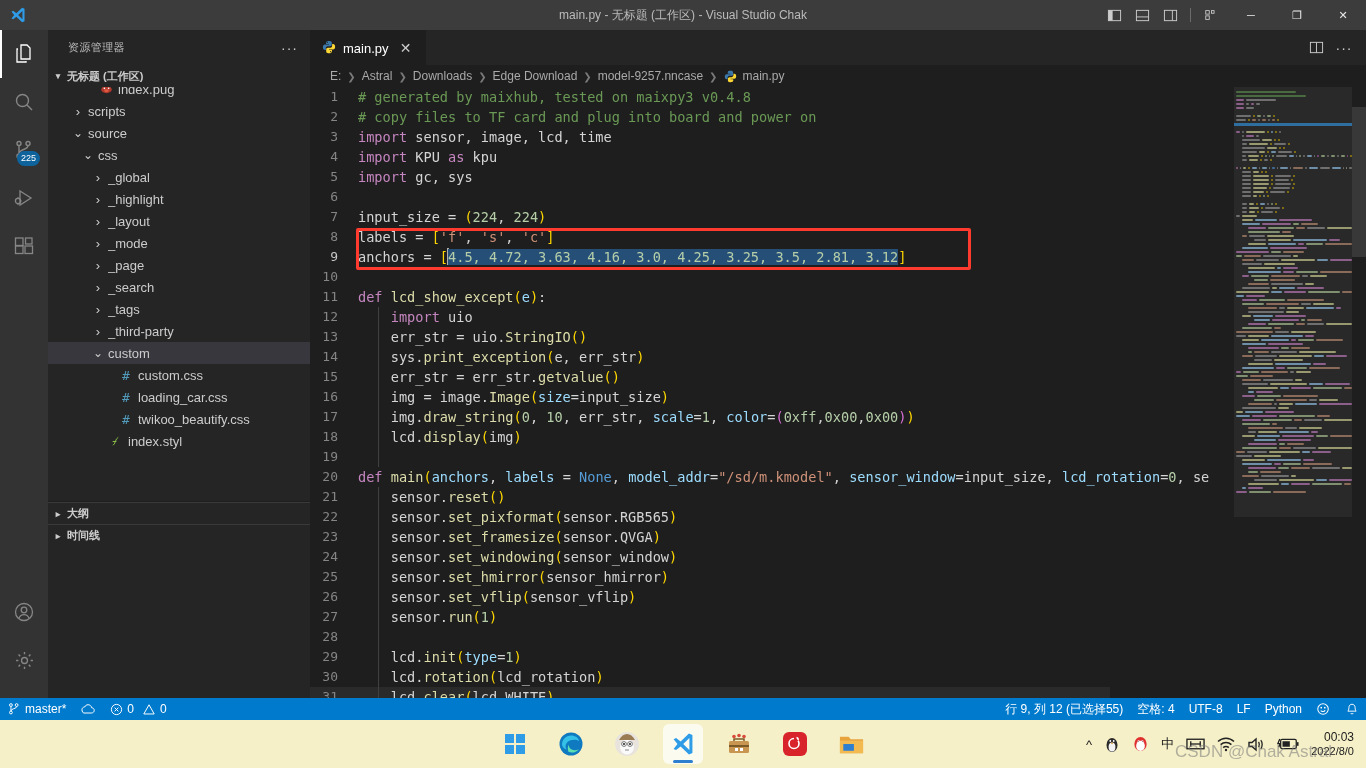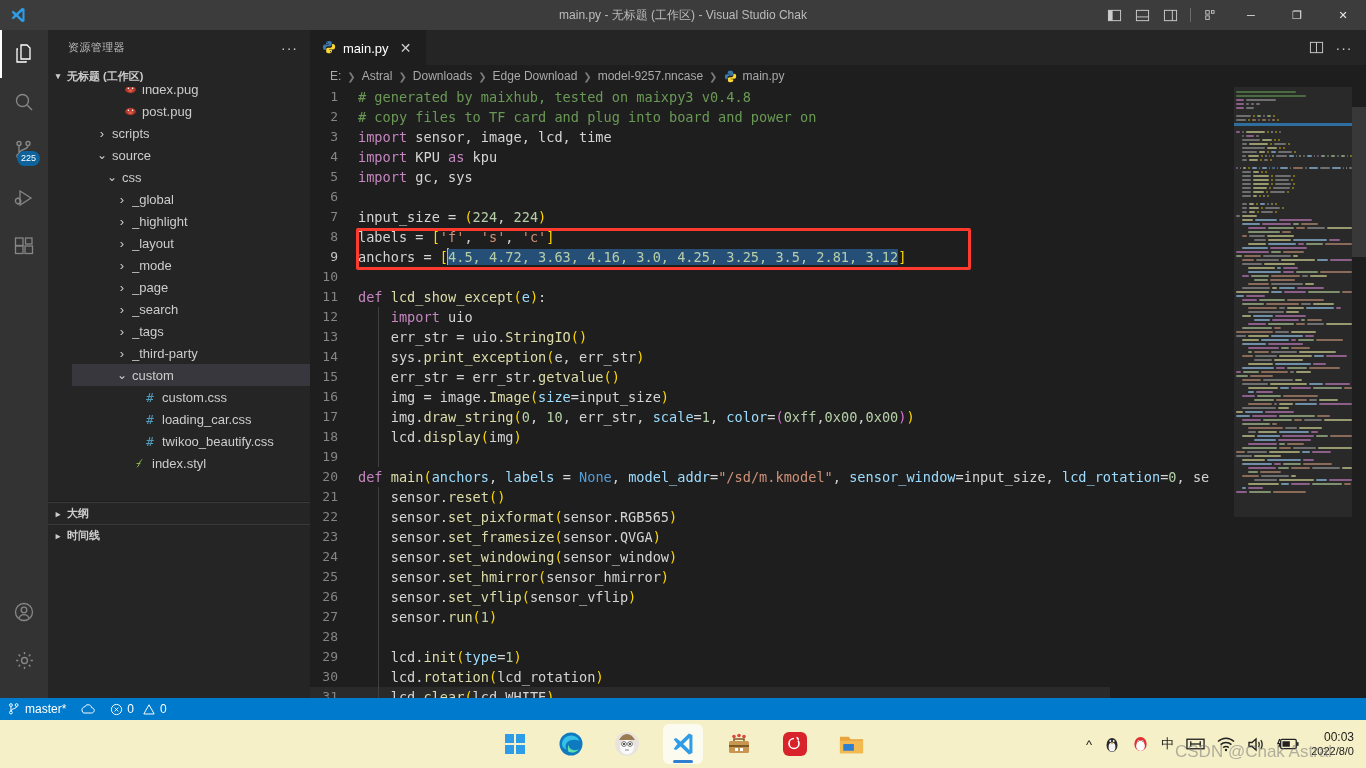--- a/index.html
+++ b/index.html
@@ -65,21 +65,21 @@
   }
   .sb-header {
     height: 35px; display: flex; align-items: center; justify-content: space-between;
     padding: 0 12px 0 20px; font-size: 11px; letter-spacing: .4px; color: #bbbbbb;
   }
   .sb-header .dots { letter-spacing: 1px; font-size: 14px; color: #cccccc; }
   .sb-section-title {
     height: 22px; display: flex; align-items: center; gap: 3px;
     font-size: 11px; font-weight: bold; color: #cccccc; padding-left: 4px;
   }
-  .tree { font-size: 13px; padding-left: 24px; }
+  .tree { font-size: 13px; }
   .row {
     height: 22px; display: flex; align-items: center; gap: 4px;
     white-space: nowrap; color: #cccccc; cursor: pointer; position: relative;
   }
   .row.selected { background: #37373d; }
   .chev { width: 12px; display: inline-block; text-align: center; color: #cccccc; font-size: 9px; flex: 0 0 12px;}
   .fi { width: 16px; flex: 0 0 16px; display: inline-flex; align-items: center; justify-content: center; font-size: 11px; }
   .lbl { overflow: hidden; text-overflow: ellipsis; }
   .tree-clip { height: 414px; overflow: hidden; position: relative; }
   .sb-bottom { border-top: 1px solid #1e1e1e; }
@@ -327,32 +327,20 @@
             <span class="fi">
               <svg width="13" height="13" viewBox="0 0 16 16">
                 <ellipse cx="8" cy="8" rx="6.5" ry="4.5" fill="#b0392c"></ellipse>
                 <ellipse cx="8" cy="9.4" rx="2.6" ry="1.6" fill="#e05a45"></ellipse>
                 <circle cx="5.4" cy="6.6" r="1" fill="#fff"></circle>
                 <circle cx="10.6" cy="6.6" r="1" fill="#fff"></circle>
               </svg>
             </span>
             <span class="lbl">index.pug</span>
           </div>
-          <div class="row" style="padding-left: 34px;">
-            <span class="chev"></span>
-            <span class="fi">
-              <svg width="13" height="13" viewBox="0 0 16 16">
-                <ellipse cx="8" cy="8" rx="6.5" ry="4.5" fill="#b0392c"></ellipse>
-                <ellipse cx="8" cy="9.4" rx="2.6" ry="1.6" fill="#e05a45"></ellipse>
-                <circle cx="5.4" cy="6.6" r="1" fill="#fff"></circle>
-                <circle cx="10.6" cy="6.6" r="1" fill="#fff"></circle>
-              </svg>
-            </span>
-            <span class="lbl">post.pug</span>
-          </div>
           <div class="row" style="padding-left: 24px;">
             <span class="chev" style="font-size: 13px;">›</span>
             <span class="lbl">scripts</span>
           </div>
           <div class="row" style="padding-left: 24px;">
             <span class="chev" style="font-size: 12px;">⌄</span>
             <span class="lbl">source</span>
           </div>
           <div class="row" style="padding-left: 34px;">
             <span class="chev" style="font-size: 12px;">⌄</span>
@@ -1118,20 +1106,41 @@
             <circle cx="8" cy="8" r="6.3" fill="none" stroke="#fff" stroke-width="1.2"></circle>
             <path d="M5.7 5.7l4.6 4.6M10.3 5.7l-4.6 4.6" stroke="#fff" stroke-width="1.2"></path>
           </svg>
         <span>0</span>
         <svg width="14" height="13" viewBox="0 0 16 16" style="margin-left:4px">
             <path d="M8 2.2L14.4 13.5H1.6L8 2.2z" fill="none" stroke="#fff" stroke-width="1.2"></path>
           </svg>
         <span>0</span>
       </div>
     </div>
+    <div class="sb-right">
+      <div class="sb-item">行 9, 列 12 (已选择55)</div>
+      <div class="sb-item">空格: 4</div>
+      <div class="sb-item">UTF-8</div>
+      <div class="sb-item">LF</div>
+      <div class="sb-item">Python</div>
+      <div class="sb-item">
+        <svg width="15" height="15" viewBox="0 0 16 16">
+            <circle cx="7.5" cy="7.5" r="5.6" fill="none" stroke="#fff" stroke-width="1.1"></circle>
+            <circle cx="5.6" cy="6" r=".9" fill="#fff"></circle>
+            <circle cx="9.4" cy="6" r=".9" fill="#fff"></circle>
+            <path d="M5 9.3c1.5 1.4 3.6 1 4.8-.4" fill="none" stroke="#fff" stroke-width="1.1"></path>
+          </svg>
+      </div>
+      <div class="sb-item">
+        <svg width="14" height="15" viewBox="0 0 16 16">
+            <path d="M8 2c-2.1 0-3.5 1.6-3.5 3.6 0 3-1.2 4.3-1.2 4.3h9.4s-1.2-1.3-1.2-4.3C11.5 3.6 10.1 2 8 2z" fill="none" stroke="#fff" stroke-width="1.1"></path>
+            <path d="M6.6 12c.2.7.8 1.1 1.4 1.1s1.2-.4 1.4-1.1" fill="none" stroke="#fff" stroke-width="1.1"></path>
+          </svg>
+      </div>
+    </div>
   </div>
 
   <div class="taskbar">
     <div class="tb-center">
       <div class="tb-app">
         <svg width="22" height="22" viewBox="0 0 22 22">
             <rect x="1" y="1" width="9" height="9" fill="#2f9ce8"></rect>
             <rect x="12" y="1" width="9" height="9" fill="#2f9ce8"></rect>
             <rect x="1" y="12" width="9" height="9" fill="#2f9ce8"></rect>
             <rect x="12" y="12" width="9" height="9" fill="#2f9ce8"></rect>

